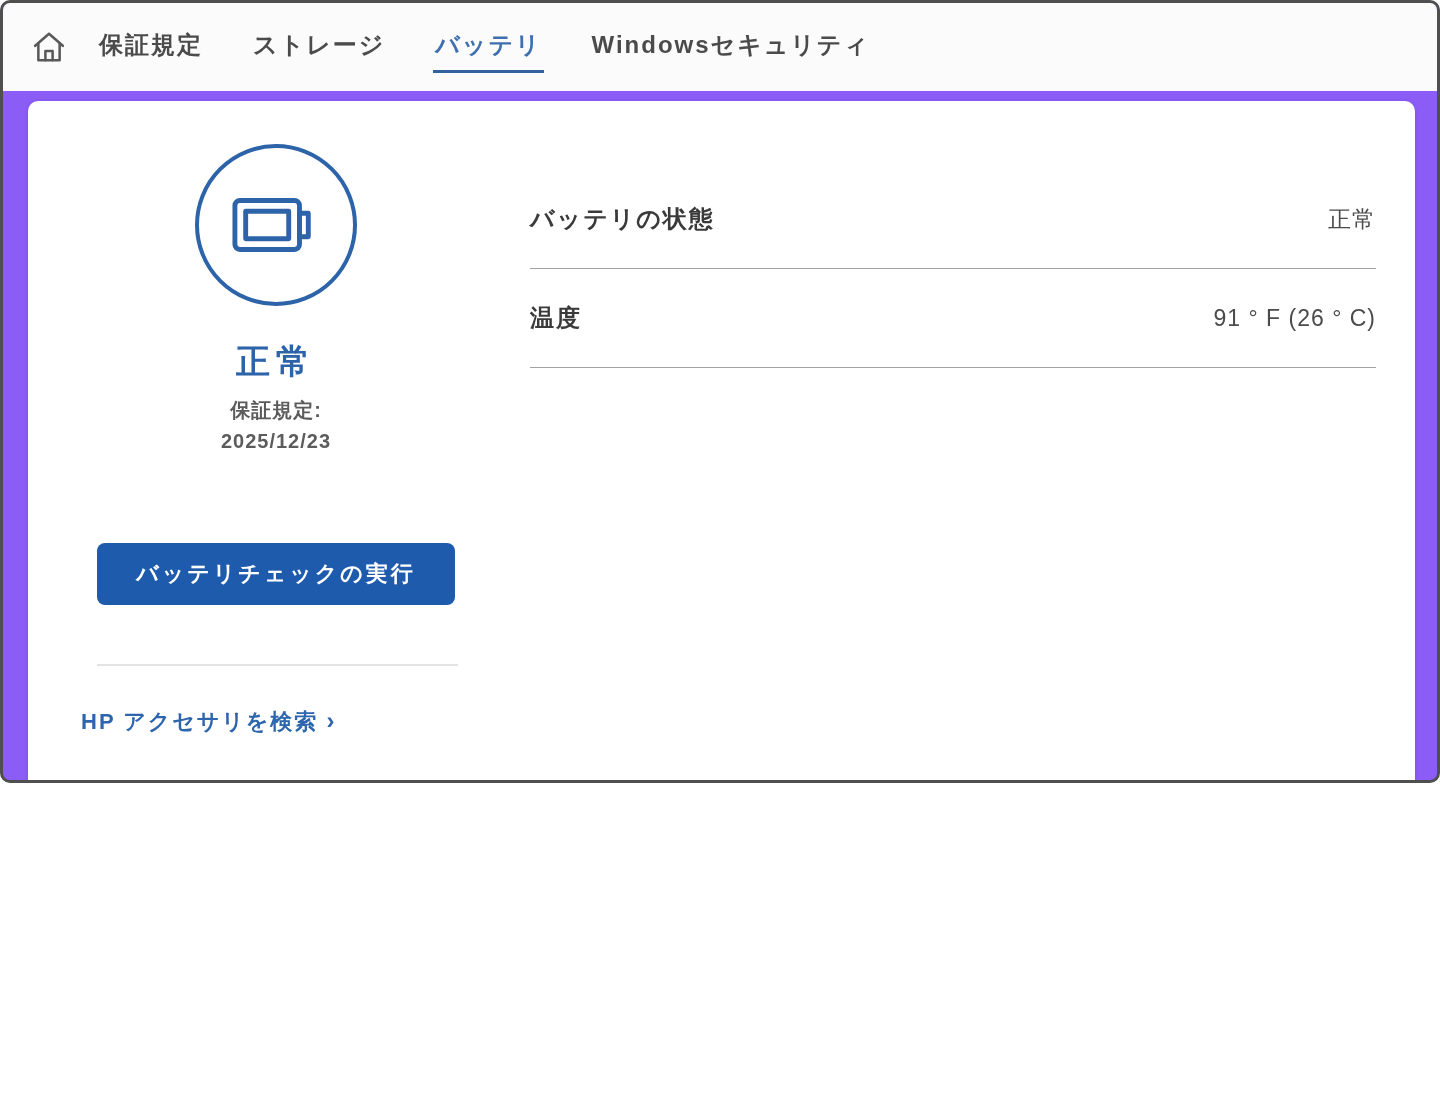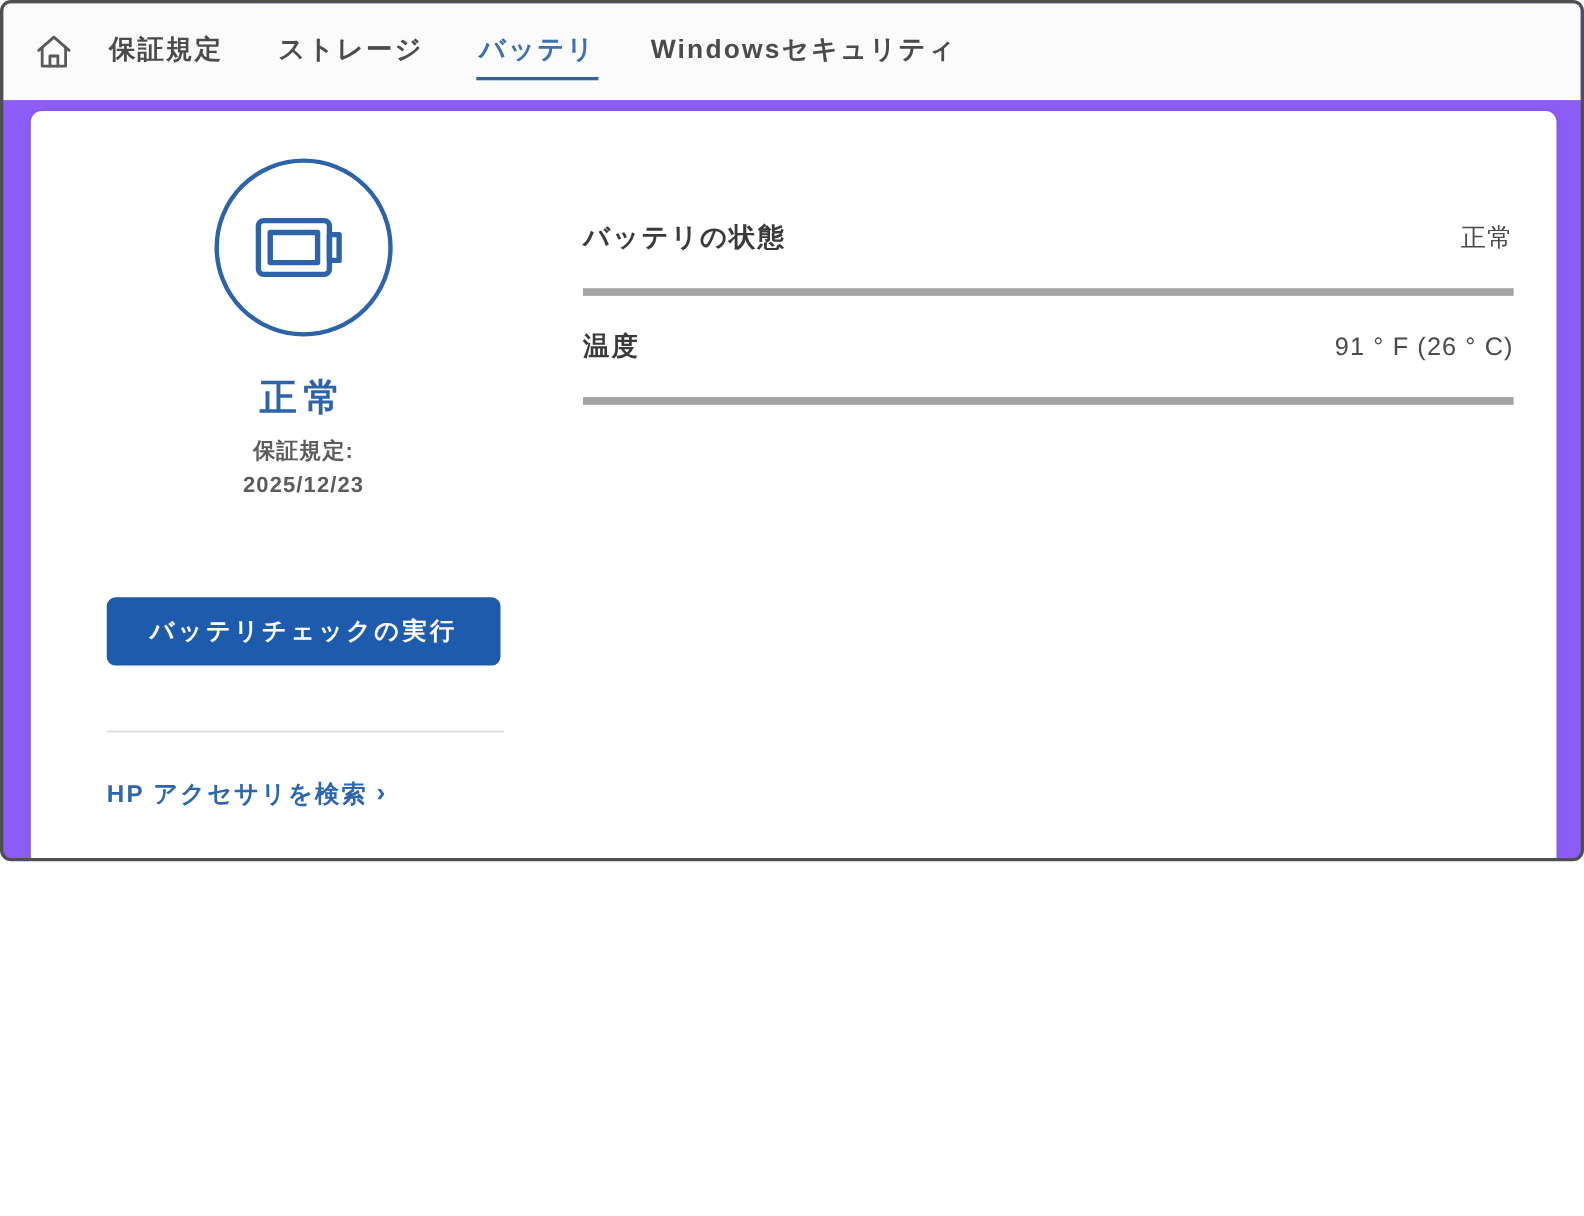--- a/index.html
+++ b/index.html
@@ -90,41 +90,41 @@
     letter-spacing: 3px;
     cursor: pointer;
     display: flex; align-items: center; justify-content: center; text-align: center;
   }
   .left-divider {
     position: absolute; left: 69px; top: 563px;
     width: 361px; height: 0;
     border-top: 2px solid #e3e3e3;
   }
   .accessories-link {
-    position: absolute; left: 69px; top: 606px;
+    position: absolute; left: 53px; top: 606px;
     font-size: 22px; font-weight: bold;
     color: #2e66ad;
     letter-spacing: 2px;
     cursor: pointer;
     display: flex; align-items: center; gap: 8px;
     text-decoration: none;
   }
   .accessories-link .chev {
     font-size: 24px; font-weight: bold; line-height: 1;
     position: relative; top: -1px;
   }
   
   .details {
     position: absolute; left: 502px; top: 69px;
     width: 846px;
   }
   .detail-row {
     height: 99px;
     display: flex; align-items: center; justify-content: space-between;
-    border-bottom: 7px solid #a3a3a3;
+    border-bottom: 1px solid #a3a3a3;
   }
   .detail-label {
     font-size: 24px; font-weight: 600;
     color: #3a3a3a;
     letter-spacing: 2px;
     white-space: nowrap;
   }
   .detail-value {
     font-size: 23px; font-weight: 500;
     color: #4b4b4b;

